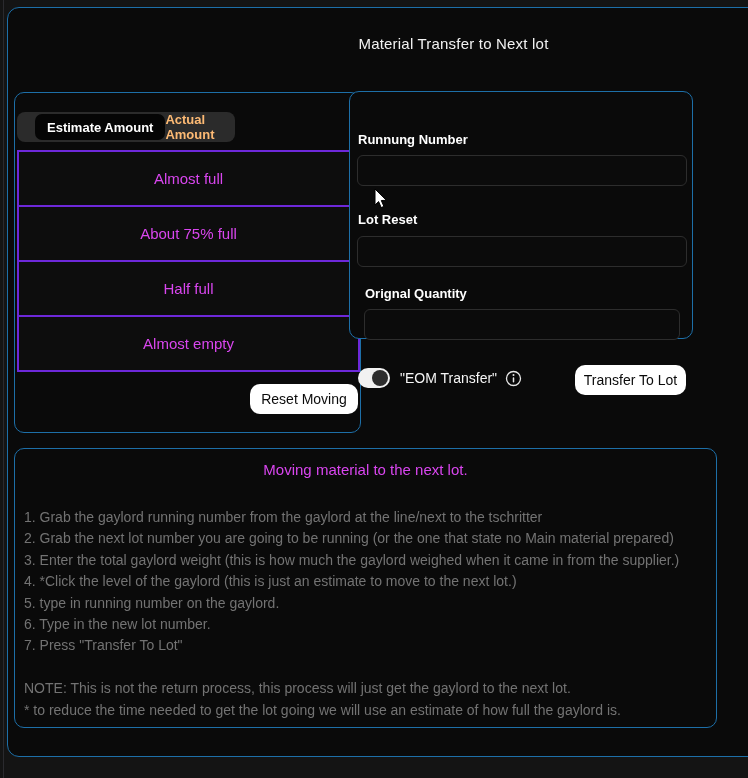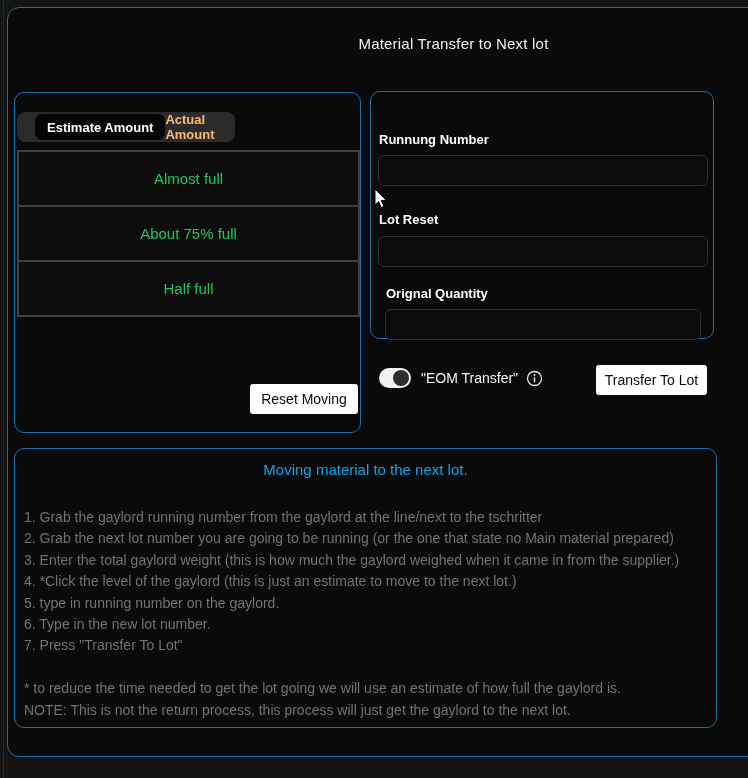--- a/index.html
+++ b/index.html
@@ -33,21 +33,21 @@
   }
 
   .panel {
     position: absolute;
     background: #0a0a0a;
     border: 1px solid #1d6fa8;
     border-radius: 10px;
     box-sizing: border-box;
   }
   .panel-left  { left: 14px;  top: 92px;  width: 347px; height: 341px; }
-  .panel-right { left: 370px; top: 91px;  width: 344px; height: 248px; }
+  .panel-right { left: 349px; top: 91px;  width: 344px; height: 248px; }
   .panel-bottom{ left: 14px;  top: 448px; width: 703px; height: 280px; }
 
   
   .tabbar {
     position: absolute; left: 2px; top: 19px; width: 218px; height: 16px;
     background: #2b2b2b; border-radius: 8px;
     display: flex; align-items: center; padding: 15px; box-sizing: border-box;
   }
   .tab {
     height: 26px; display: flex; align-items: center; justify-content: center;
@@ -58,29 +58,29 @@
     background: #050505; color: #ffffff;
   }
   .tab-inactive {
     flex: 1; color: #fdba74;
   }
 
   
   .level-stack { position: absolute; left: 2px; top: 57px; width: 343px; }
   .level-btn {
     width: 100%; height: 57px; box-sizing: border-box;
-    background: #0d0d0d; border: 2px solid #404040;
+    background: #0d0d0d; border: 2px solid #6d28d9;
     display: flex; align-items: center; justify-content: center;
-    font-size: 15px; color: #22c55e; margin-top: -2px; cursor: default;
+    font-size: 15px; color: #d946ef; margin-top: -2px; cursor: default;
   }
   .level-btn:first-child { margin-top: 0; }
 
   .white-btn {
     position: absolute; background: #ffffff; color: #0a0a0a;
-    border: none; border-radius: 3px;
+    border: none; border-radius: 10px;
     display: flex; align-items: center; justify-content: center;
     font-size: 14px; font-family: "Liberation Sans", sans-serif; cursor: default;
   }
   .reset-btn   { left: 235px; top: 291px; width: 108px; height: 30px; }
   .transfer-btn{ left: 225px; top: 273px; width: 111px; height: 30px; }
 
   
   .form-label {
     position: absolute; font-size: 13px; font-weight: bold; color: #ffffff;
   }
@@ -108,21 +108,21 @@
   .toggle-thumb {
     position: absolute; right: 2px; top: 2px; width: 16px; height: 16px;
     border-radius: 50%; background: #2e2e2e;
   }
   .toggle-label { margin-left: 10px; font-size: 14px; color: #f5f5f5; }
   .info-icon { margin-left: 8px; display: inline-flex; }
 
   
   .instructions-title {
     position: absolute; left: 0; top: 12px; width: 100%;
-    text-align: center; font-size: 15px; color: #0ea5e9;
+    text-align: center; font-size: 15px; color: #d946ef;
   }
   .instructions-body {
     position: absolute; left: 9px; top: 58px; right: 12px;
     font-size: 14px; color: #737373;
   }
   .instructions-body div { line-height: 21.4px; min-height: 21.4px; white-space: nowrap; }
 
   .cursor { position: absolute; left: 374px; top: 188px; z-index: 50; }
 </style>
 </head>
@@ -139,20 +139,21 @@
 
     <div class="tabbar">
       <div class="tab tab-active">Estimate Amount</div>
       <div class="tab tab-inactive">Actual Amount</div>
     </div>
 
     <div class="level-stack">
       <div class="level-btn">Almost full</div>
       <div class="level-btn">About 75% full</div>
       <div class="level-btn">Half full</div>
+      <div class="level-btn">Almost empty</div>
     </div>
 
     <button class="white-btn reset-btn">Reset Moving</button>
   </div>
 
   <div class="panel panel-right">
 
     <div class="form-label lbl-running">Runnung Number</div>
     <input class="text-input input-running" type="text" value="" style="">
 
@@ -183,22 +184,22 @@
     <div class="instructions-title">Moving material to the next lot.</div>
     <div class="instructions-body">
       <div>1. Grab the gaylord running number from the gaylord at the line/next to the tschritter</div>
       <div>2. Grab the next lot number you are going to be running (or the one that state no Main material prepared)</div>
       <div>3. Enter the total gaylord weight (this is how much the gaylord weighed when it came in from the supplier.)</div>
       <div>4. *Click the level of the gaylord (this is just an estimate to move to the next lot.)</div>
       <div>5. type in running number on the gaylord.</div>
       <div>6. Type in the new lot number.</div>
       <div>7. Press "Transfer To Lot"</div>
       <div></div>
+      <div>NOTE: This is not the return process, this process will just get the gaylord to the next lot.</div>
       <div>* to reduce the time needed to get the lot going we will use an estimate of how full the gaylord is.</div>
-      <div>NOTE: This is not the return process, this process will just get the gaylord to the next lot.</div>
     </div>
   </div>
 
   <div class="cursor">
     <svg width="16" height="22" viewBox="0 0 16 22">
       <path d="M1,1 L1,17 L4.6,13.6 L7.2,19.6 L9.9,18.4 L7.3,12.5 L12.4,12.3 Z" fill="#ffffff" stroke="#000000" stroke-width="1"></path>
     </svg>
   </div>
 </div>
 

